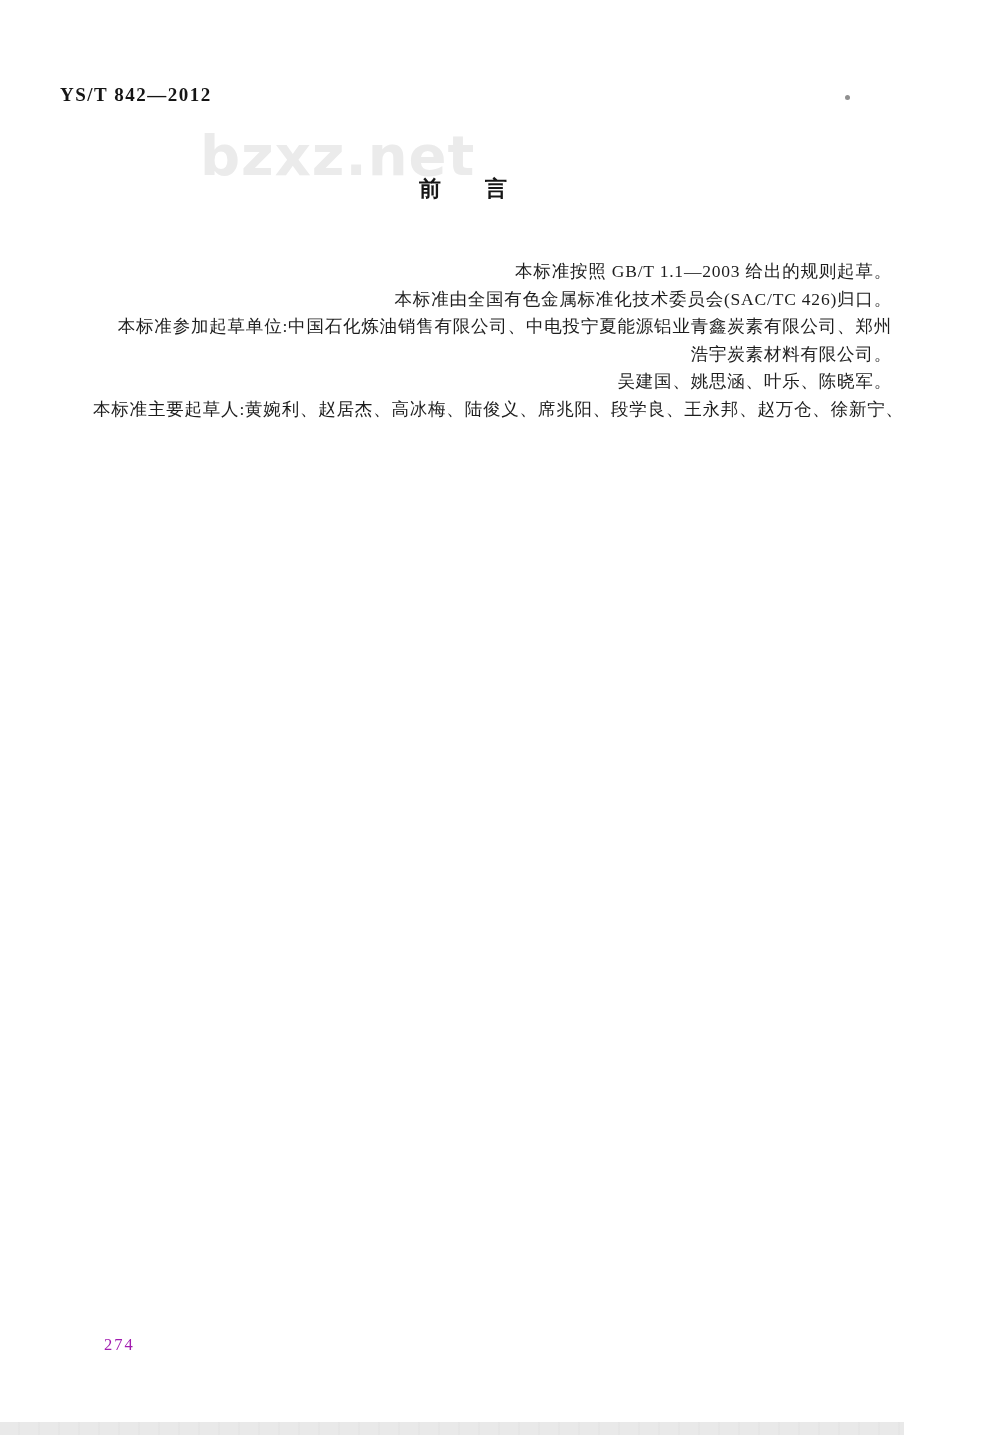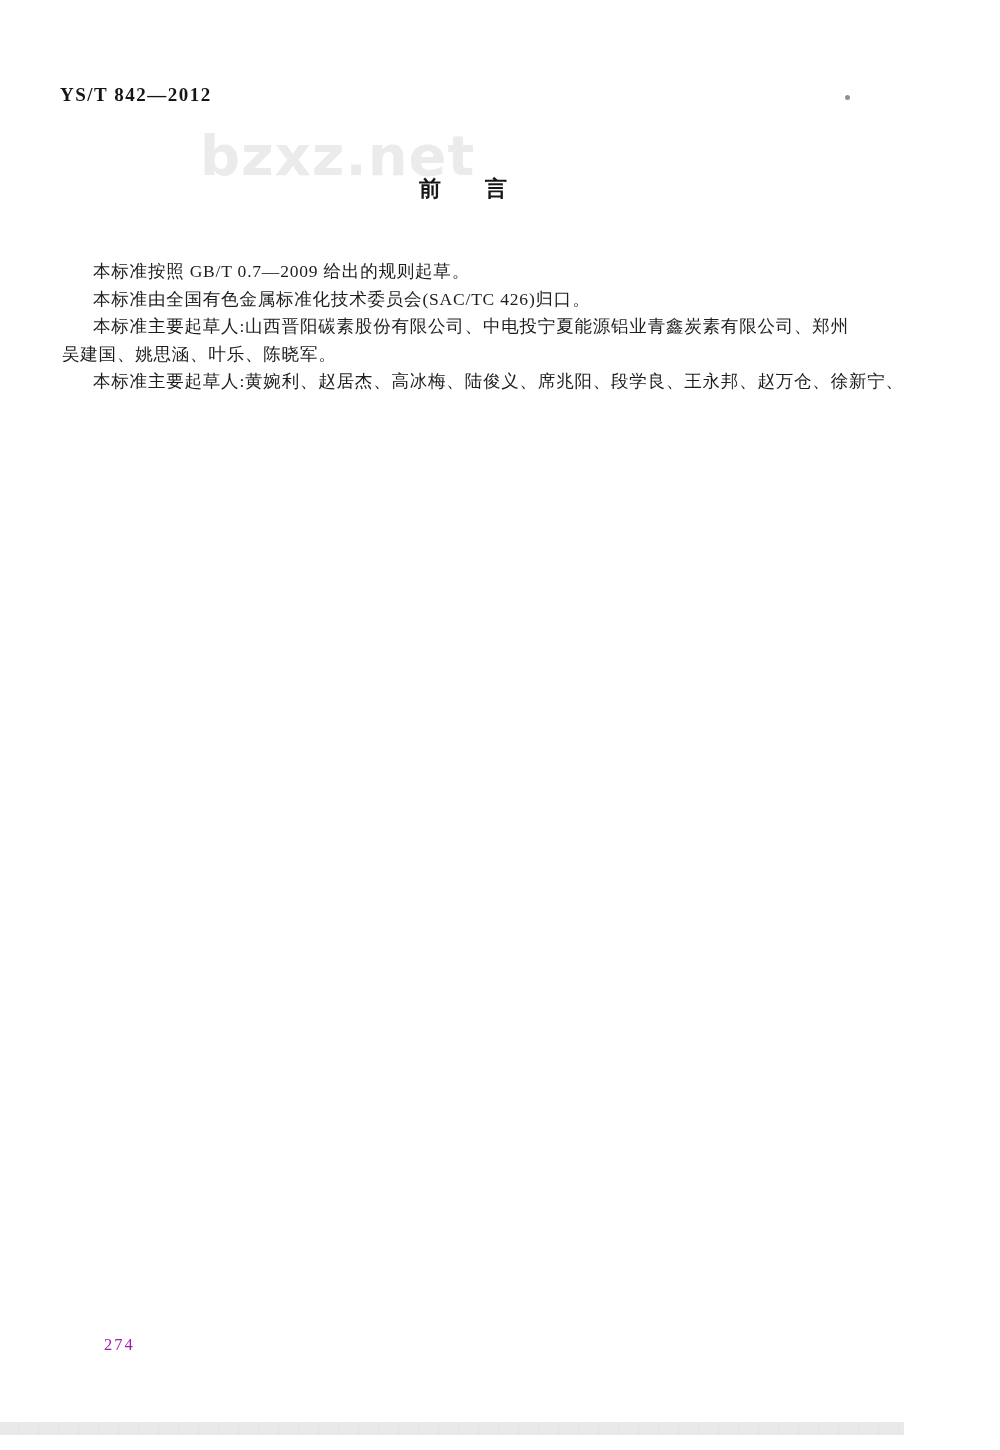--- a/index.html
+++ b/index.html
@@ -7,20 +7,21 @@
     padding: 0;
     background: #ffffff;
   }
   .page {
     position: relative;
     width: 904px;
     height: 1450px;
     background: #ffffff;
     overflow: hidden;
     font-family: "Liberation Serif", "DejaVu Serif", serif;
+    text-align: right;
   }
   .std-code {
     position: absolute;
     left: 60px;
     top: 84px;
     font-family: "Liberation Serif", "DejaVu Serif", serif;
     font-weight: 700;
     font-size: 19px;
     letter-spacing: 1.5px;
     color: #151515;
@@ -109,23 +110,24 @@
 
   <div class="std-code">YS/T 842—2012</div>
 
   <div class="speck"></div>
 
   <div class="watermark">bzxz.net</div>
 
   <div class="doc-title">前　　言</div>
 
   <div class="body-text" id="body-text">
-      <div class="line indent">本标准按照 GB/T 0.7—2009 给出的规则起草。</div>
+      <div class="line indent">本标准按照 GB/T 1.1—2003 给出的规则起草。</div>
       <div class="line indent">本标准由全国有色金属标准化技术委员会(SAC/TC 426)归口。</div>
-      <div class="line indent">本标准主要起草人:山西晋阳碳素股份有限公司、中电投宁夏能源铝业青鑫炭素有限公司、郑州</div>
+      <div class="line indent">本标准参加起草单位:中国石化炼油销售有限公司、中电投宁夏能源铝业青鑫炭素有限公司、郑州</div>
+      <div class="line">浩宇炭素材料有限公司。</div>
       <div class="line">吴建国、姚思涵、叶乐、陈晓军。</div>
       <div class="line indent">本标准主要起草人:黄婉利、赵居杰、高冰梅、陆俊义、席兆阳、段学良、王永邦、赵万仓、徐新宁、</div>
     </div>
 
   <div class="page-number">274</div>
 
   <div class="scan-band"></div>
   <div class="scan-edge-line"></div>
 
 </div>

